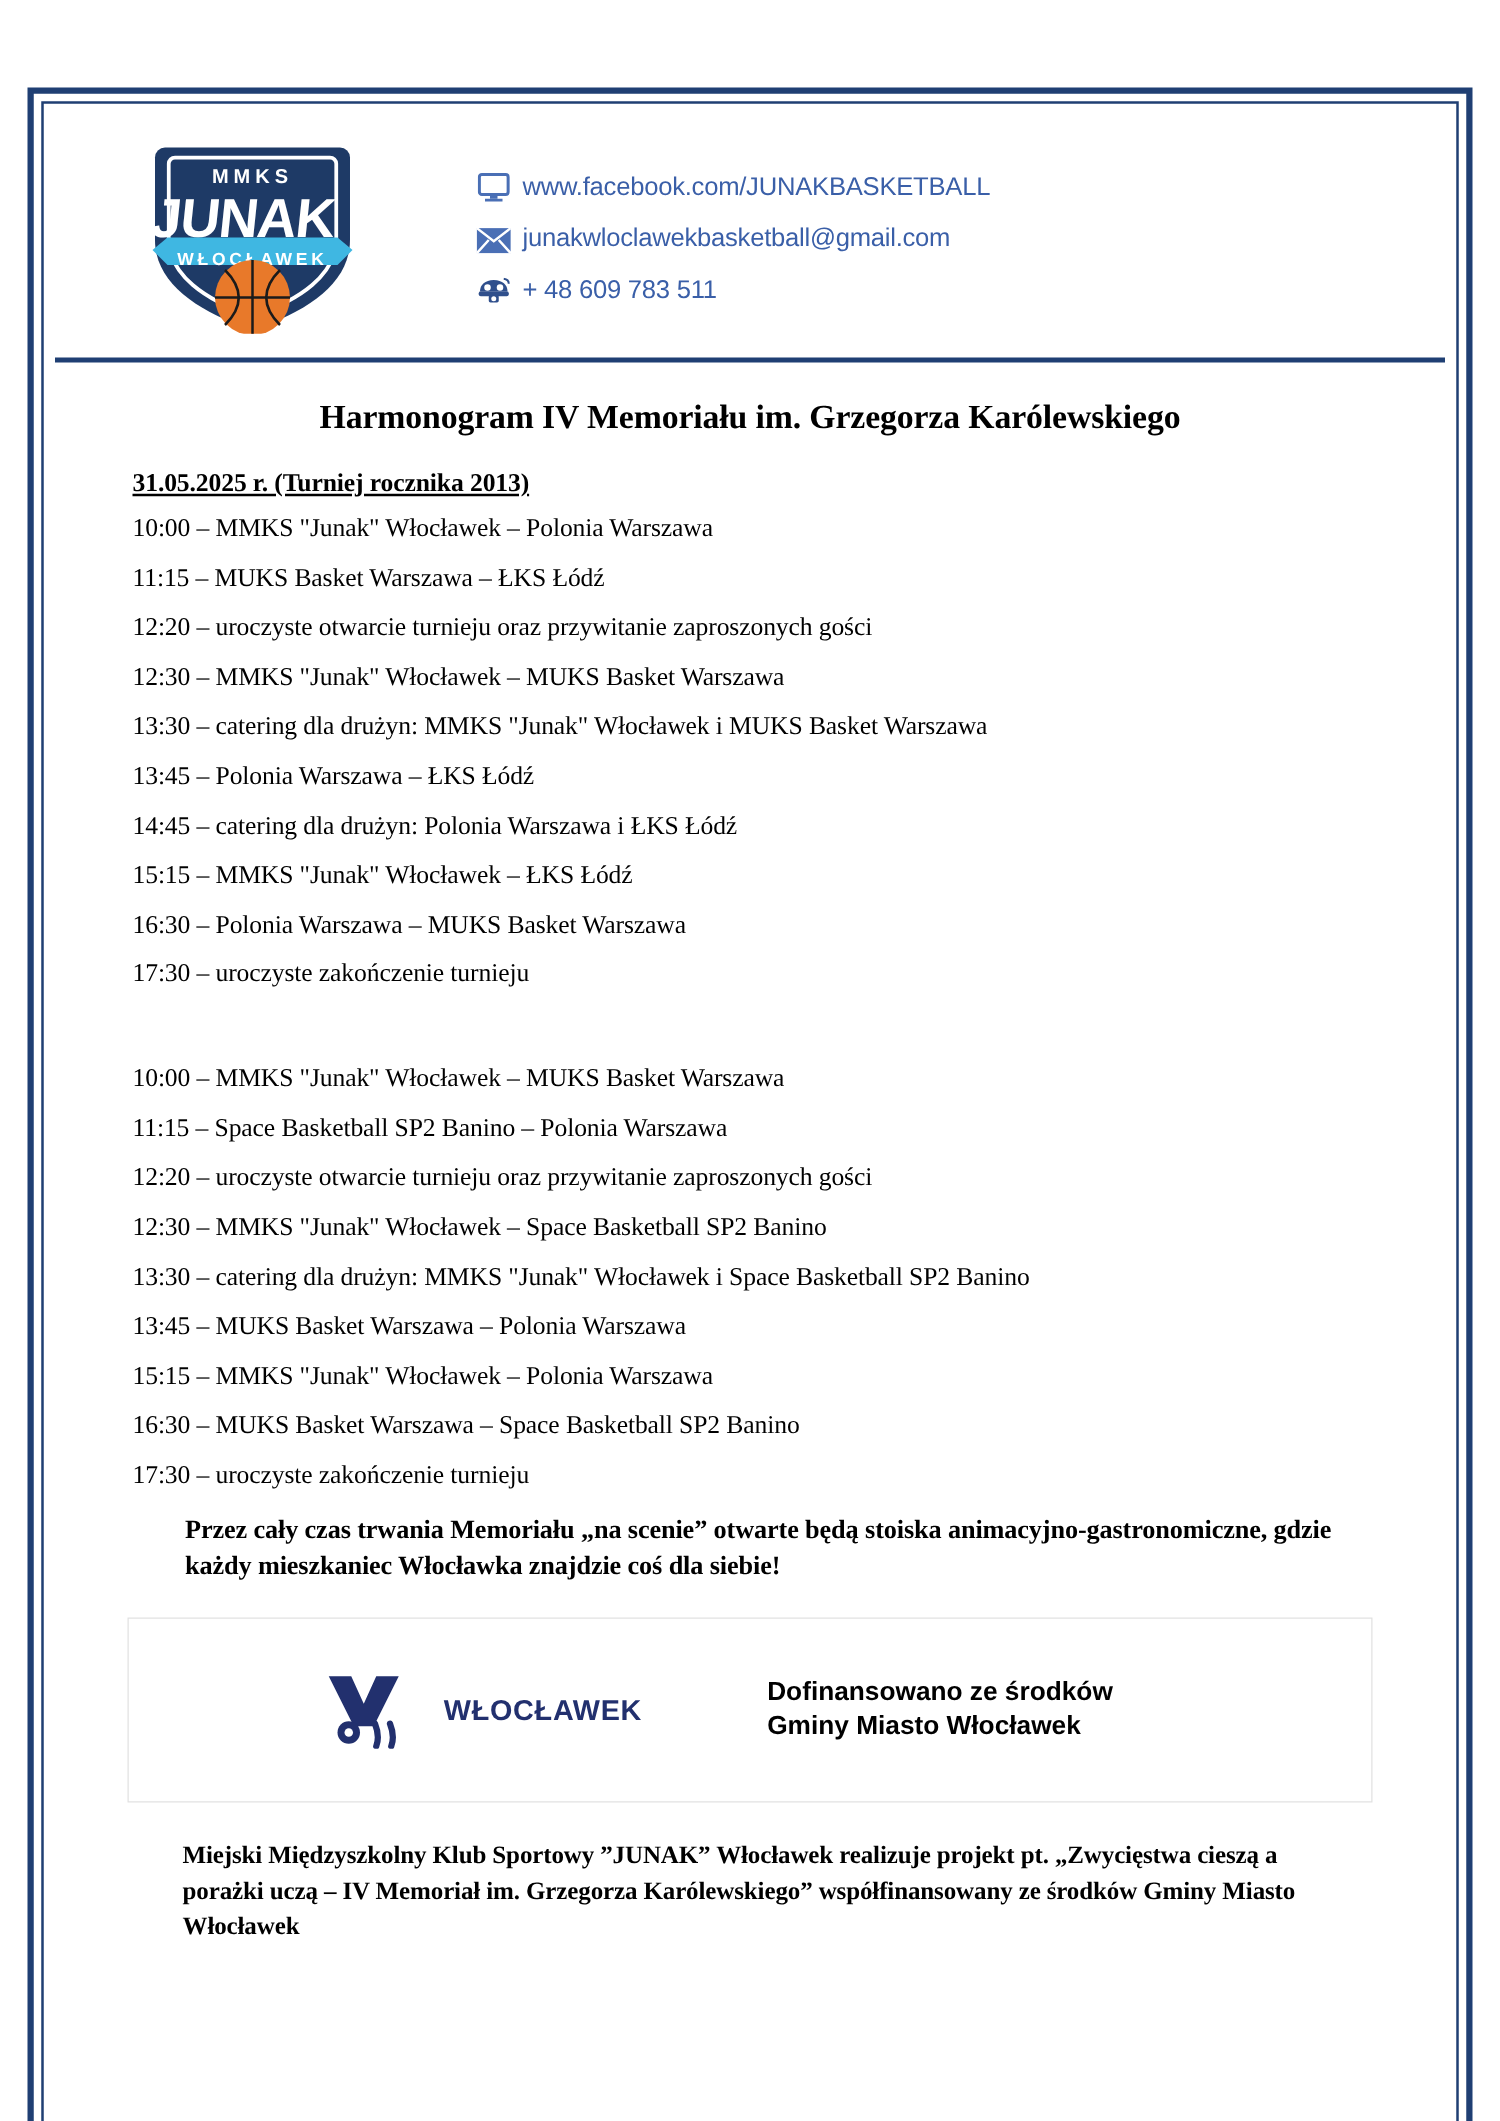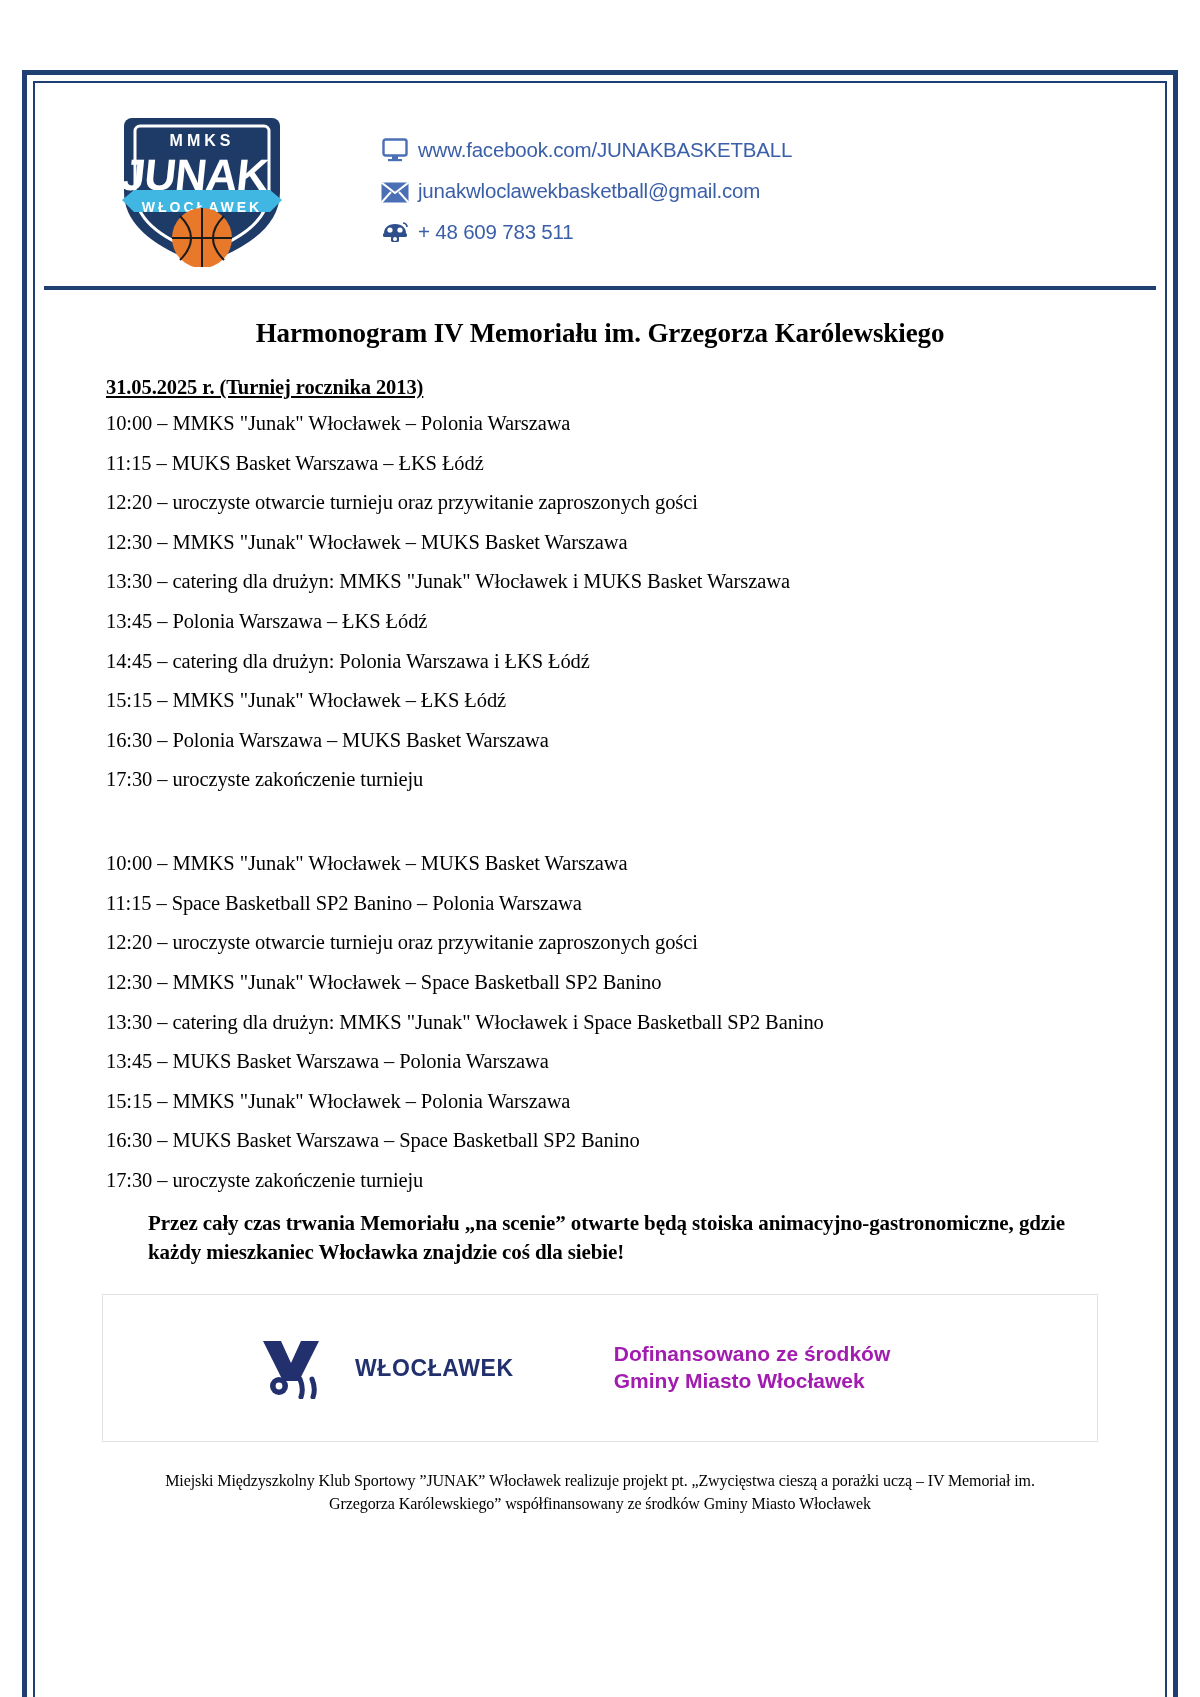--- a/index.html
+++ b/index.html
@@ -131,39 +131,39 @@
     align-items: center;
   }
   .sponsor-1 { margin-left: 26px; }
   .sponsor-2 { margin-left: 130px; }
   .sponsor-3 { margin-left: 100px; }
   .sponsor-label {
     font-family: "Liberation Sans", sans-serif;
     font-weight: bold;
     font-size: 21px;
     line-height: 1.28;
-    color: #a21caf;
+    color: #000000;
     margin-left: 14px;
     white-space: pre-line;
   }
   .wl-label {
     font-family: "Liberation Sans", sans-serif;
     font-weight: bold;
     font-size: 23px;
     color: #22306e;
     letter-spacing: 0.6px;
     margin-left: 14px;
   }
 
   
   .footer-text {
     margin: 28px 58px 0 58px;
-    font-size: 16px;
-    font-weight: normal;
-    text-align: center;
+    font-size: 20px;
+    font-weight: bold;
+    text-align: left;
     line-height: 1.42;
     letter-spacing: -0.1px;
   }
 </style>
 </head>
 <body>
 
 <div id="page">
   <div class="frame-outer"></div>
   <div class="frame-inner"></div>

